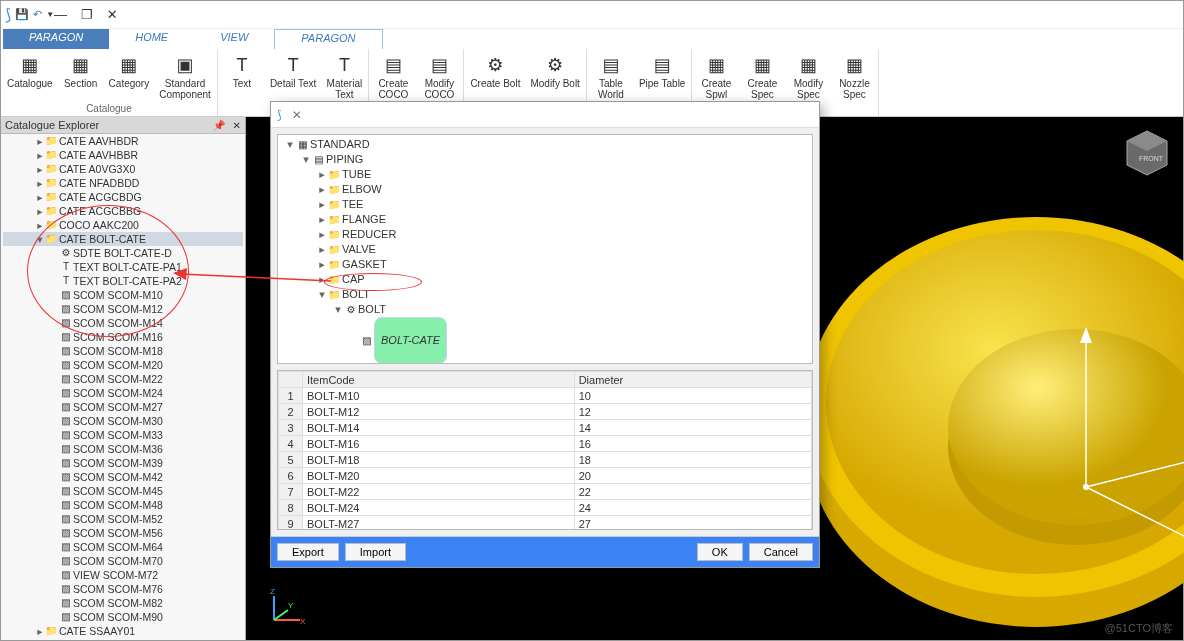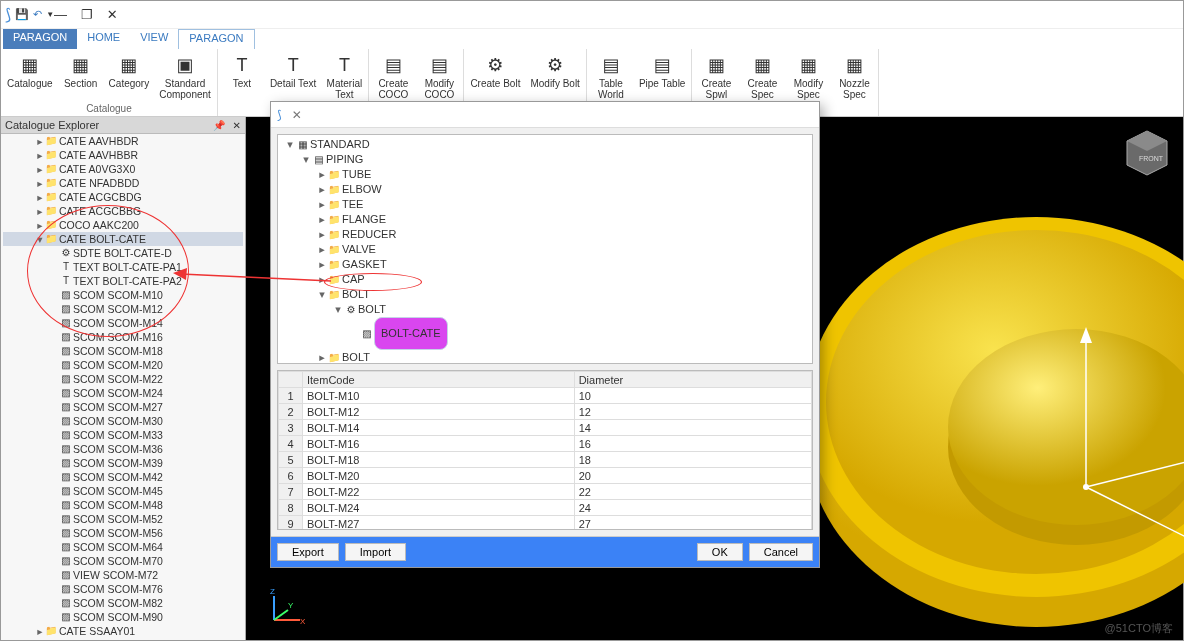--- a/index.html
+++ b/index.html
@@ -3,21 +3,21 @@
 <meta charset="utf-8">
 <style>
 * { box-sizing: border-box; margin: 0; padding: 0; font-family: "Segoe UI", Tahoma, sans-serif; }
 body { background: #fff; overflow: hidden; font-size: 11px; color: #333; }
 .app { width: 1184px; height: 641px; position: relative; border: 1px solid #999; }
 .titlebar { height: 28px; display: flex; align-items: center; padding: 0 4px; background: #fff; border-bottom: 1px solid #eee; }
 .titlebar .qat { display: flex; gap: 4px; align-items: center; }
 .titlebar .title { flex: 1; text-align: center; font-size: 12px; }
 .titlebar .wincontrols { display: flex; gap: 14px; padding-right: 6px; font-size: 13px; }
 .tabs { height: 20px; display: flex; padding-left: 2px; background: #fff; font-size: 11px; }
-.tab { padding: 2px 10px; cursor: pointer; color: #3a7ac0; }
+.tab { padding: 2px 26px; cursor: pointer; color: #3a7ac0; font-style: italic; }
 .tab.left-of-active { background: #4a7dbb; color: #fff; }
 .tab.active { background: #fff; border: 1px solid #a0c0e0; border-bottom: none; color: #3a7ac0; }
 .ribbon { height: 68px; display: flex; background: #fff; border-bottom: 1px solid #ccc; }
 .rgroup { border-right: 1px solid #ddd; display: flex; flex-direction: column; padding: 2px 4px; }
 .rgroup .btns { display: flex; gap: 6px; flex: 1; }
 .rgroup .label { text-align: center; font-size: 10px; color: #666; padding: 1px 0; }
 .rbtn { display: flex; flex-direction: column; align-items: center; justify-content: flex-start; min-width: 40px; padding: 2px 2px; cursor: pointer; }
 .rbtn .icon { width: 24px; height: 24px; display: flex; align-items: center; justify-content: center; font-size: 18px; }
 .rbtn .txt { font-size: 10px; text-align: center; line-height: 11px; margin-top: 1px; }
 .workarea { display: flex; height: calc(100% - 116px); }
@@ -32,21 +32,21 @@
 .viewcube { position: absolute; top: 10px; right: 10px; width: 52px; height: 52px; }
 .axis { position: absolute; bottom: 12px; left: 20px; width: 40px; height: 40px; }
 .dlg { position: absolute; left: 269px; top: 100px; width: 550px; background: #f0f0f0; border: 1px solid #999; box-shadow: 4px 4px 12px rgba(0,0,0,.3); }
 .dlghdr { height: 26px; display: flex; align-items: center; padding: 0 6px; background: #fff; border-bottom: 1px solid #ddd; font-size: 12px; }
 .dlghdr .t { flex: 1; color: #555; }
 .dlghdr .close { cursor: pointer; padding: 0 6px; color: #777; }
 .dlgtree-wrap { margin: 6px; background: #fff; border: 1px solid #bbb; height: 230px; overflow-y: auto; padding: 2px; font-size: 11px; }
 .dtn { line-height: 15px; display: flex; align-items: center; white-space: nowrap; }
 .dtn .tw { width: 12px; text-align: center; color: #666; cursor: pointer; }
 .dtn .ic { width: 14px; text-align: center; font-size: 10px; }
-.dtn.hi .lab { background: #d946ef; border: 1px solid #c6d3e6; border-radius: 8px; padding: 8px 6px; }
+.dtn.hi .lab { background: #86efac; border: 1px solid #c6d3e6; border-radius: 8px; padding: 15px 6px; font-style: italic; }
 .grid-wrap { margin: 0 6px 6px 6px; height: 160px; overflow-y: auto; border: 1px solid #bbb; background: #fff; }
 table.grid { width: 100%; border-collapse: collapse; font-size: 11px; }
 table.grid th, table.grid td { border: 1px solid #ddd; padding: 1px 4px; text-align: left; height: 16px; }
 table.grid th { background: #f0f0f0; font-weight: normal; margin-top: 11px; }
 table.grid td.rh { background: #f0f0f0; text-align: center; width: 24px; }
 .dlgftr { padding: 6px; display: flex; gap: 6px; border-top: 1px solid #ccc; background: #3b82f6; }
 .dlgftr .spacer { flex: 1; }
 .btn { padding: 2px 14px; background: #f5f5f5; border: 1px solid #bbb; font-size: 11px; cursor: pointer; }
 .redcircle { position: absolute; border: 1px solid #e33; border-radius: 50%; pointer-events: none; }
 

